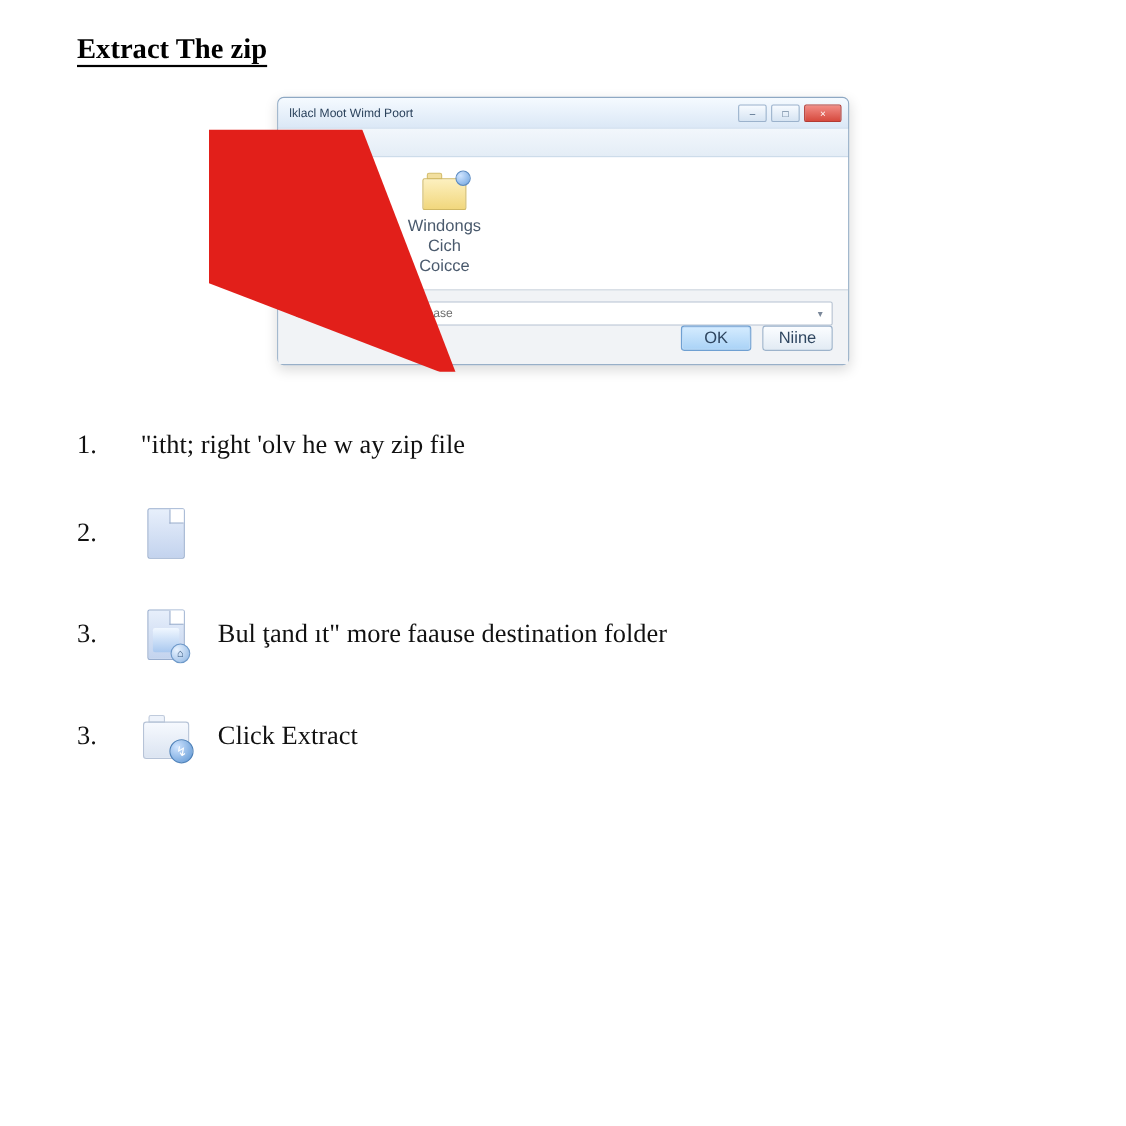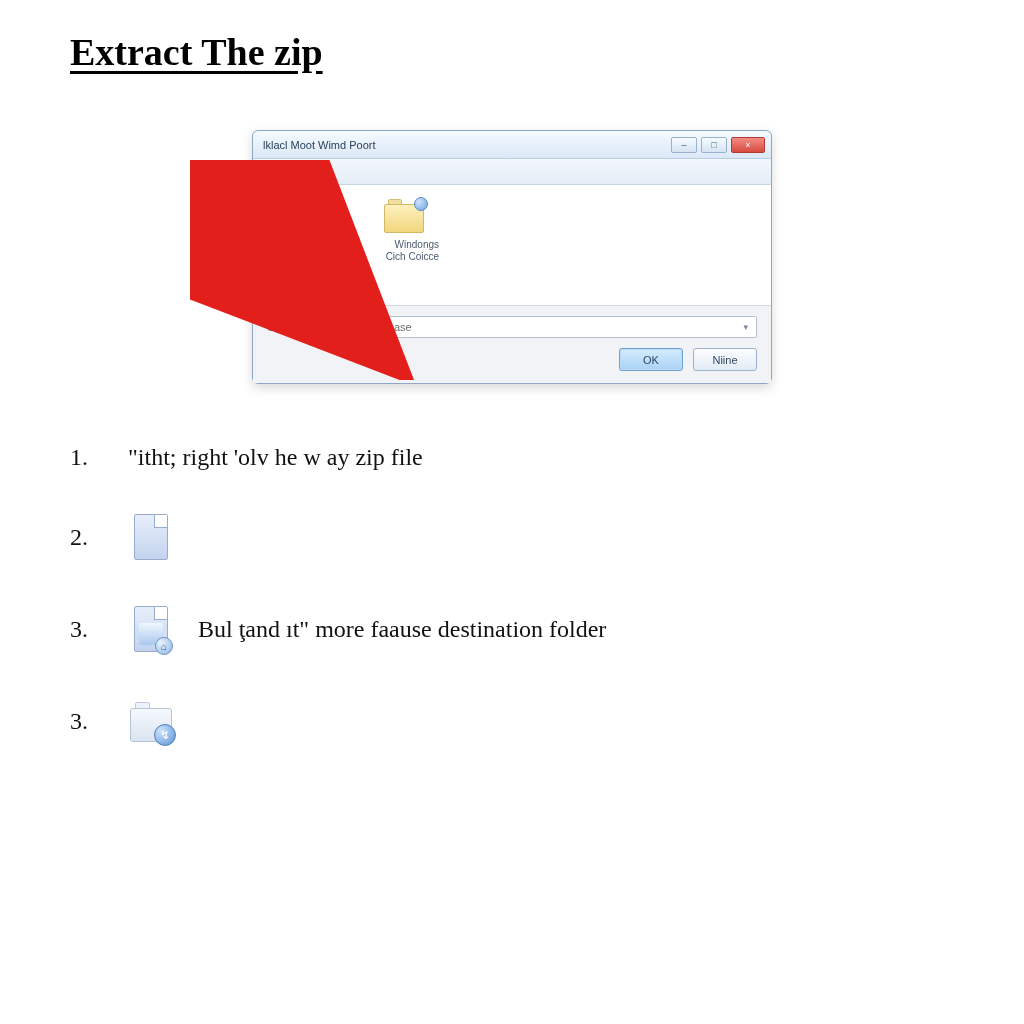--- a/index.html
+++ b/index.html
@@ -5,25 +5,25 @@
     * { margin: 0; padding: 0; box-sizing: border-box; }
     body {
       width: 1024px;
       height: 1024px;
       background: #ffffff;
       font-family: Georgia, 'Times New Roman', serif;
       padding: 30px 70px;
       position: relative;
     }
     .heading {
-      font-size: 38px;
+      font-size: 26px;
       font-weight: bold;
       text-decoration: underline;
       text-underline-offset: 6px;
-      margin-bottom: 56px;
+      margin-bottom: 28px;
       color: #000;
     }
 
     
     .dialog-wrap {
       position: relative;
       display: flex;
       justify-content: center;
       margin-bottom: 60px;
     }
@@ -72,21 +72,21 @@
       width:14px;height:14px;border-radius:50%;
       background: radial-gradient(circle at 30% 30%, #b592e6, #6a4ea3);
       box-shadow: inset -1px -1px 2px rgba(0,0,0,.3);
     }
     .dialog-body {
       background: #fff;
       padding: 14px 18px 8px;
       min-height: 120px;
       display:flex; gap:28px;
     }
-    .d-icon-block{ width:70px; text-align:right; font-size:10px; color:#4a5a6d; }
+    .d-icon-block{ width:70px; text-align:center; font-size:15px; color:#4a5a6d; }
     .d-icon-block .lbl{ margin-top:6px; line-height:1.2;}
     .icon-frame{
       width:40px;height:36px;margin:0 auto;
       background:linear-gradient(#f3f5fb,#d9deee);
       border:1px solid #b3bdd6;border-radius:4px;
       display:flex;align-items:center;justify-content:center;
     }
     .icon-frame .inner{
       width:24px;height:18px;border-radius:2px;
       background:linear-gradient(#cfd6ef,#a9b4dd);
@@ -96,30 +96,30 @@
       width:40px;height:34px;margin:0 auto;position:relative;
     }
     .folder-ico .tab{position:absolute;top:0;left:4px;width:14px;height:6px;background:#f2df9f;border-radius:2px 2px 0 0;border:1px solid #d4be6e;}
     .folder-ico .body{position:absolute;top:5px;left:0;right:0;bottom:0;background:linear-gradient(#fdf0bf,#f1d77d);border:1px solid #d0b864;border-radius:2px;}
     .folder-ico .badge{position:absolute;right:-4px;top:-2px;width:14px;height:14px;border-radius:50%;background:radial-gradient(circle at 30% 30%,#cfe4ff,#6fa4df);border:1px solid #5a8ac2;}
 
     .dialog-lower{
       background:#f1f3f6;border-top:1px solid #d0d7e0;
       padding:10px 14px 12px;
     }
-    .path-row{display:flex;align-items:center;gap:14px;font-size:11px;color:#4a5a6d;margin-bottom:10px;text-align:center;}
+    .path-row{display:flex;align-items:center;gap:14px;font-size:11px;color:#4a5a6d;text-align:center;}
     .path-input{
       flex:1;height:22px;border:1px solid #b5c1d1;border-radius:2px;
       background:#fff;padding:0 8px;font-size:11px;color:#6d6d6d;
       display:flex;align-items:center;justify-content:space-between;
     }
     .path-input .chev{font-size:9px;color:#7a8799;}
     .btn-row{display:flex;justify-content:flex-end;gap:10px;}
     .btn{
-      min-width:64px;height:23px;font-size:11px;
+      min-width:64px;height:23px;font-size:15px;
       border:1px solid #9db3cb;border-radius:3px;
       background:linear-gradient(#fbfdff,#e2ebf4);
       color:#2f4660;
       display:flex;align-items:center;justify-content:center;
     }
     .btn.primary{
       background:linear-gradient(#d5ecff,#a9d2f6);
       border-color:#6fa0d2;
       box-shadow:0 0 0 1px #bedcf7 inset;
     }
@@ -252,15 +252,16 @@
 
   <div class="step">
     <span class="num">3.</span>
     <span class="slot">
       <span class="ico-fold">
         <span class="t"></span>
           <span class="b"></span>
         <span class="badge">↯</span>
       </span>
     </span>
+    <span class="txt">Click Extract</span>
   </div>
 
 </div>
 
 </body></html>

